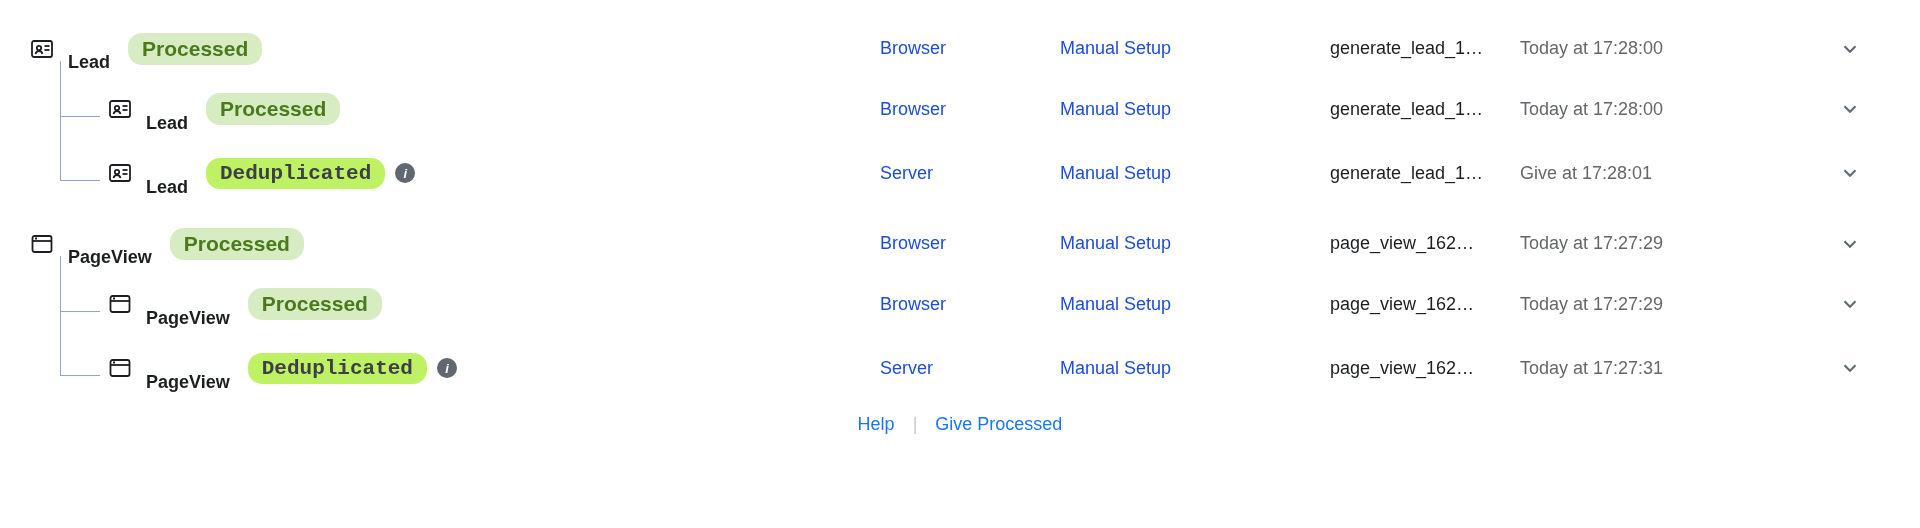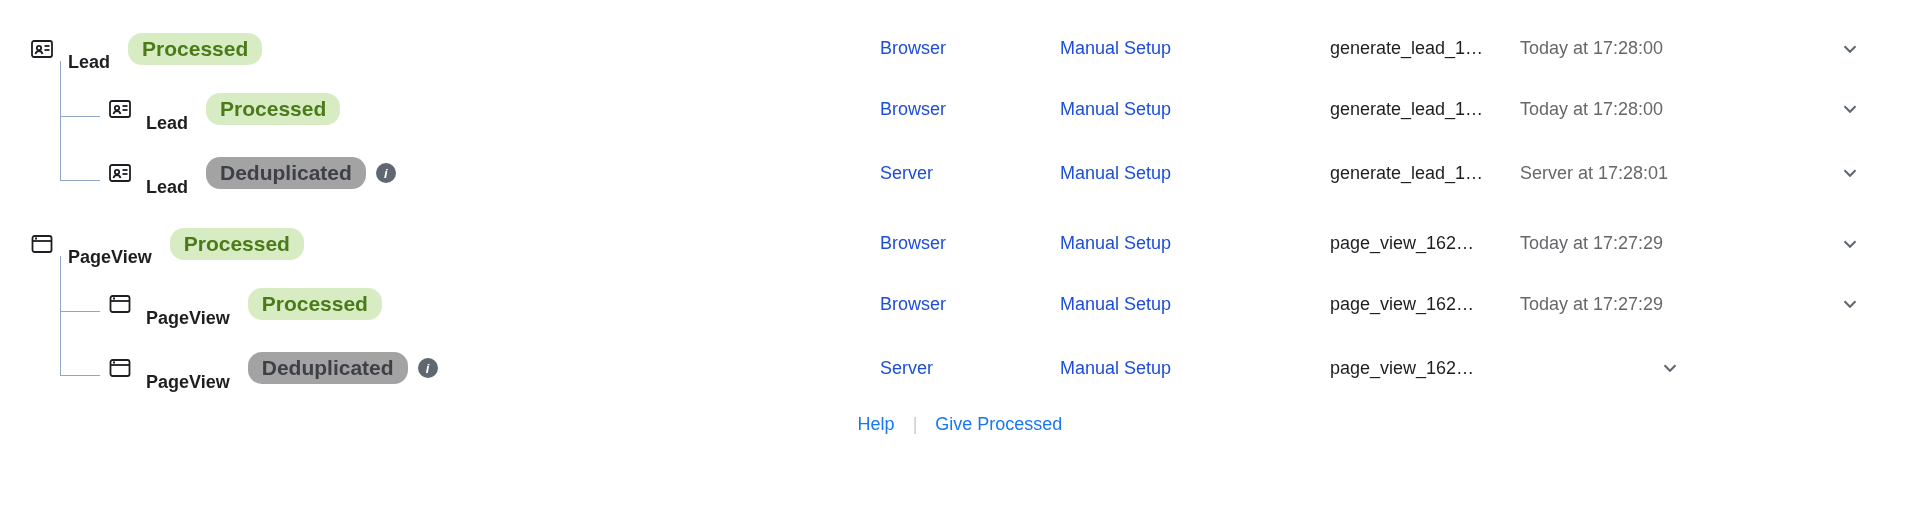--- a/index.html
+++ b/index.html
@@ -47,21 +47,21 @@
     .event-name { font-weight: 700; margin-right: 18px; margin-top: 28px; }
     .badge {
       display: inline-flex;
       align-items: center;
       border-radius: 14px;
       padding: 4px 14px;
       font-size: 21px;
       font-weight: 600;
     }
     .badge-processed { background: #d7ecc3; color: #4a7a1a; }
-    .badge-dedup { background: #a3a3a3; color: #3d4047; }
+    .badge-dedup { background: #bef264; color: #3d4047; font-family: Liberation Mono, monospace; }
     .info-icon {
       width: 20px; height: 20px; margin-left: 10px;
       display: inline-flex; align-items: center; justify-content: center;
       border-radius: 50%; background: #606770; color: #fff;
       font-size: 13px; font-weight: 700; font-style: italic;
       flex-shrink: 0;
     }
     .col-source, .col-method { color: #1d4ed8; margin-left: 10px; }
     .col-id { font-weight: 400; white-space: nowrap; overflow: hidden; text-overflow: ellipsis; padding-right: 10px; }
     .col-time { color: #65676b; }
@@ -143,21 +143,21 @@
           <line x1="14.5" y1="9" x2="19.5" y2="9"></line>
           <line x1="14.5" y1="13" x2="19.5" y2="13"></line>
         </svg>
       <span class="event-name">Lead</span>
       <span class="badge badge-dedup">Deduplicated</span>
       <span class="info-icon">i</span>
     </div>
     <div class="col-source">Server</div>
     <div class="col-method">Manual Setup</div>
     <div class="col-id">generate_lead_1…</div>
-    <div class="col-time">Server at 17:28:01</div>
+    <div class="col-time">Give at 17:28:01</div>
     <div class="col-expand">
       <svg class="chevron" viewBox="0 0 24 24">
           <polyline points="6 9 12 15 18 9"></polyline>
         </svg>
     </div>
   </div>
 
   <div class="row group-top">
     <div class="name-cell">
       <svg class="icon" viewBox="0 0 24 24">
@@ -209,20 +209,21 @@
           <line x1="2.5" y1="9" x2="21.5" y2="9"></line>
           <line x1="5" y1="6.5" x2="7" y2="6.5"></line>
         </svg>
       <span class="event-name">PageView</span>
       <span class="badge badge-dedup">Deduplicated</span>
       <span class="info-icon">i</span>
     </div>
     <div class="col-source">Server</div>
     <div class="col-method">Manual Setup</div>
     <div class="col-id">page_view_162…</div>
+    <div class="col-time">Today at 17:27:31</div>
     <div class="col-expand">
       <svg class="chevron" viewBox="0 0 24 24">
           <polyline points="6 9 12 15 18 9"></polyline>
         </svg>
     </div>
   </div>
 
 </div>
 
 <div class="footer">

